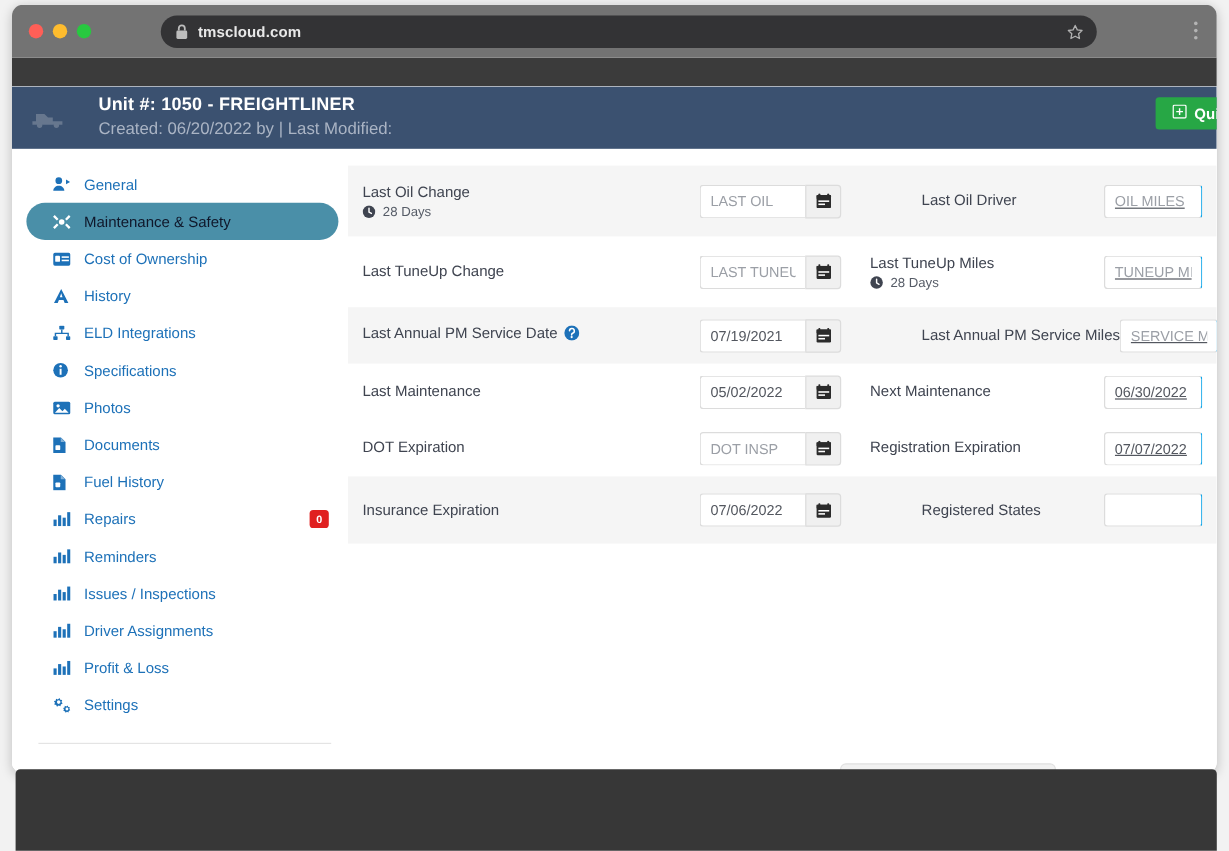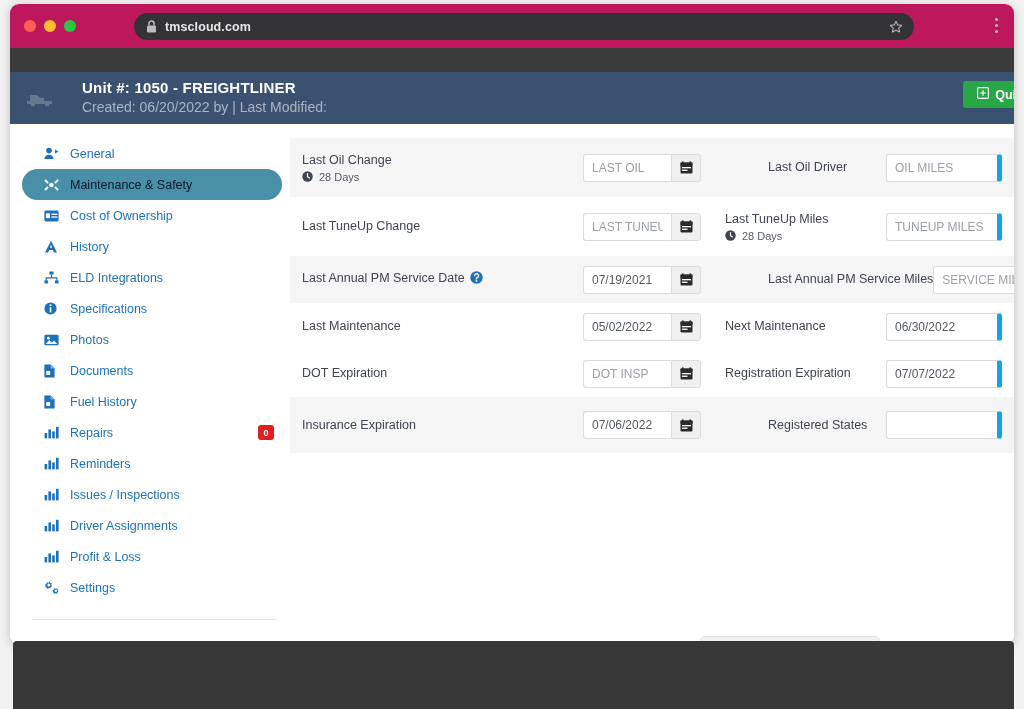--- a/index.html
+++ b/index.html
@@ -17,21 +17,21 @@
     left: 10px; top: 4px;
     width: 1004px; height: 640px;
     background: #ffffff;
     border-radius: 9px;
     box-shadow: 0 2px 10px rgba(0,0,0,.22);
     overflow: hidden;
   }
 
   #browser-chrome {
     height: 44px;
-    background: #be185d;
+    background: #737373;
     display: flex;
     align-items: center;
     padding: 0 14px;
     position: relative;
   }
   .traffic-lights { display: flex; gap: 8px; align-items: center; }
   .tl { width: 12px; height: 12px; border-radius: 50%; }
   .tl.red { background: #ff5f57; }
   .tl.amber { background: #febc2e; }
   .tl.green { background: #28c840; }
@@ -217,23 +217,24 @@
     border-radius: 3px 0 0 3px;
     background: #fff;
     font-family: inherit;
     font-size: 12px;
     color: #53575f;
     padding: 0 8px;
     outline: none;
   }
   .text-input::placeholder { color: #9b9fa6; }
   .text-input.solo {
-    border-right: 5px solid #0ea5e9;
+    border-right: 1px solid #0ea5e9;
     border-radius: 3px;
-    width: 116px;
+    width: 82px;
+    text-decoration: underline;
   }
   .input-addon {
     width: 30px;
     border: 1px solid #dcdcdc;
     border-radius: 0 3px 3px 0;
     background: #f0f0f0;
     display: flex; align-items: center; justify-content: center;
     cursor: pointer;
   }
 

